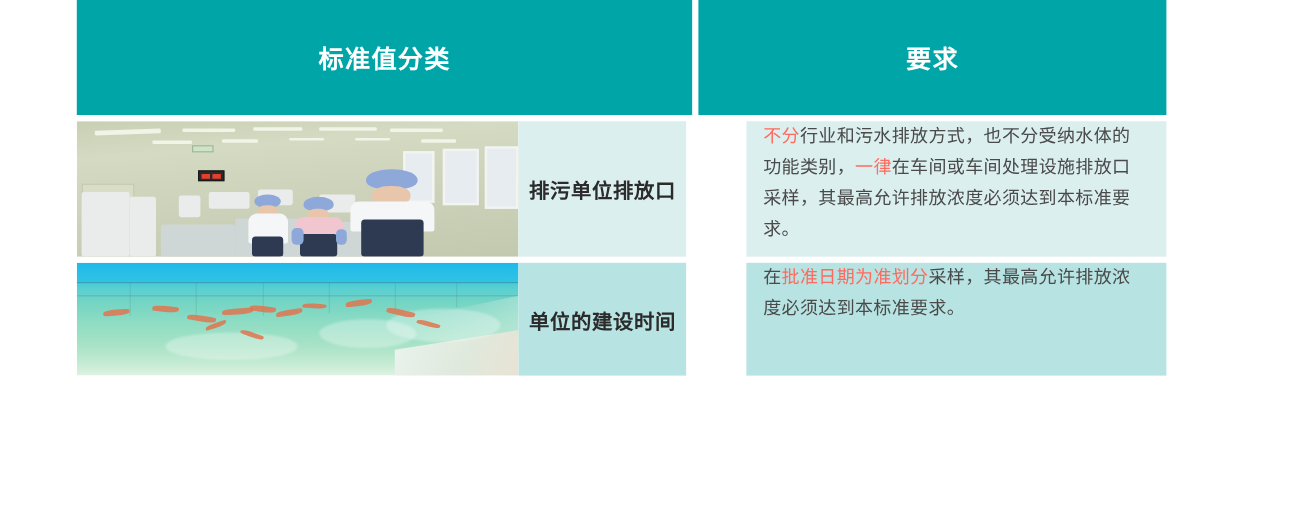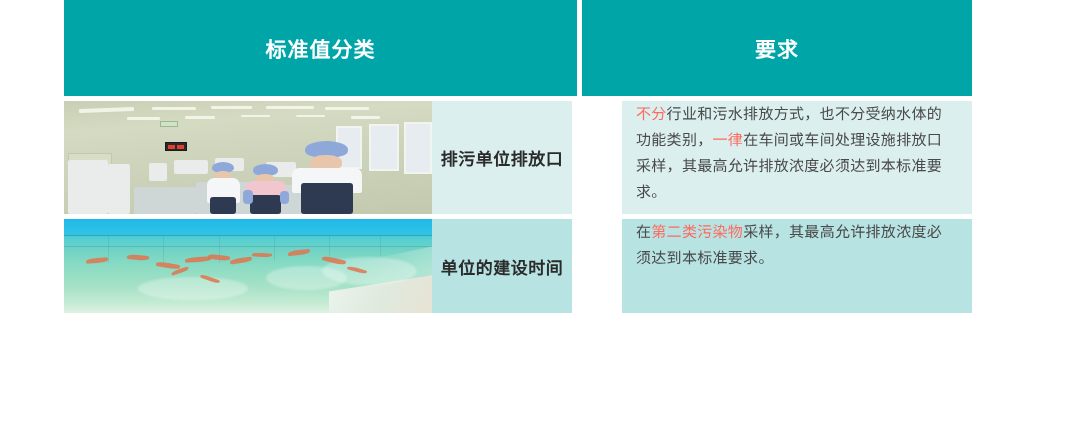--- a/index.html
+++ b/index.html
@@ -393,19 +393,19 @@
           <div class="fish" style="left:45%;top:42%;width:6%;height:5%;transform:rotate(-8deg)"></div>
           <div class="fish" style="left:51%;top:36%;width:5.5%;height:4.5%;transform:rotate(4deg)"></div>
           <div class="fish" style="left:61%;top:33%;width:6%;height:5%;transform:rotate(-6deg)"></div>
           <div class="fish" style="left:70%;top:42%;width:6.5%;height:5%;transform:rotate(14deg)"></div>
           <div class="fish" style="left:77%;top:52%;width:5.5%;height:4.5%;transform:rotate(16deg)"></div>
         </div>
       </div>
       <div class="cell-label">单位的建设时间</div>
       <div class="cell-gap"></div>
       <div class="cell-text">
-        <p><span>在</span><span class="hl">第二类污染物</span><span>采样，其最高允许排放浓度必须达到本标准要求。</span></p>
+        <p><span>在</span><span class="hl">批准日期为准划分</span><span>采样，其最高允许排放浓度必须达到本标准要求。</span></p>
       </div>
     </div>
   </div>
 
 
 </div>
 
 </body></html>

